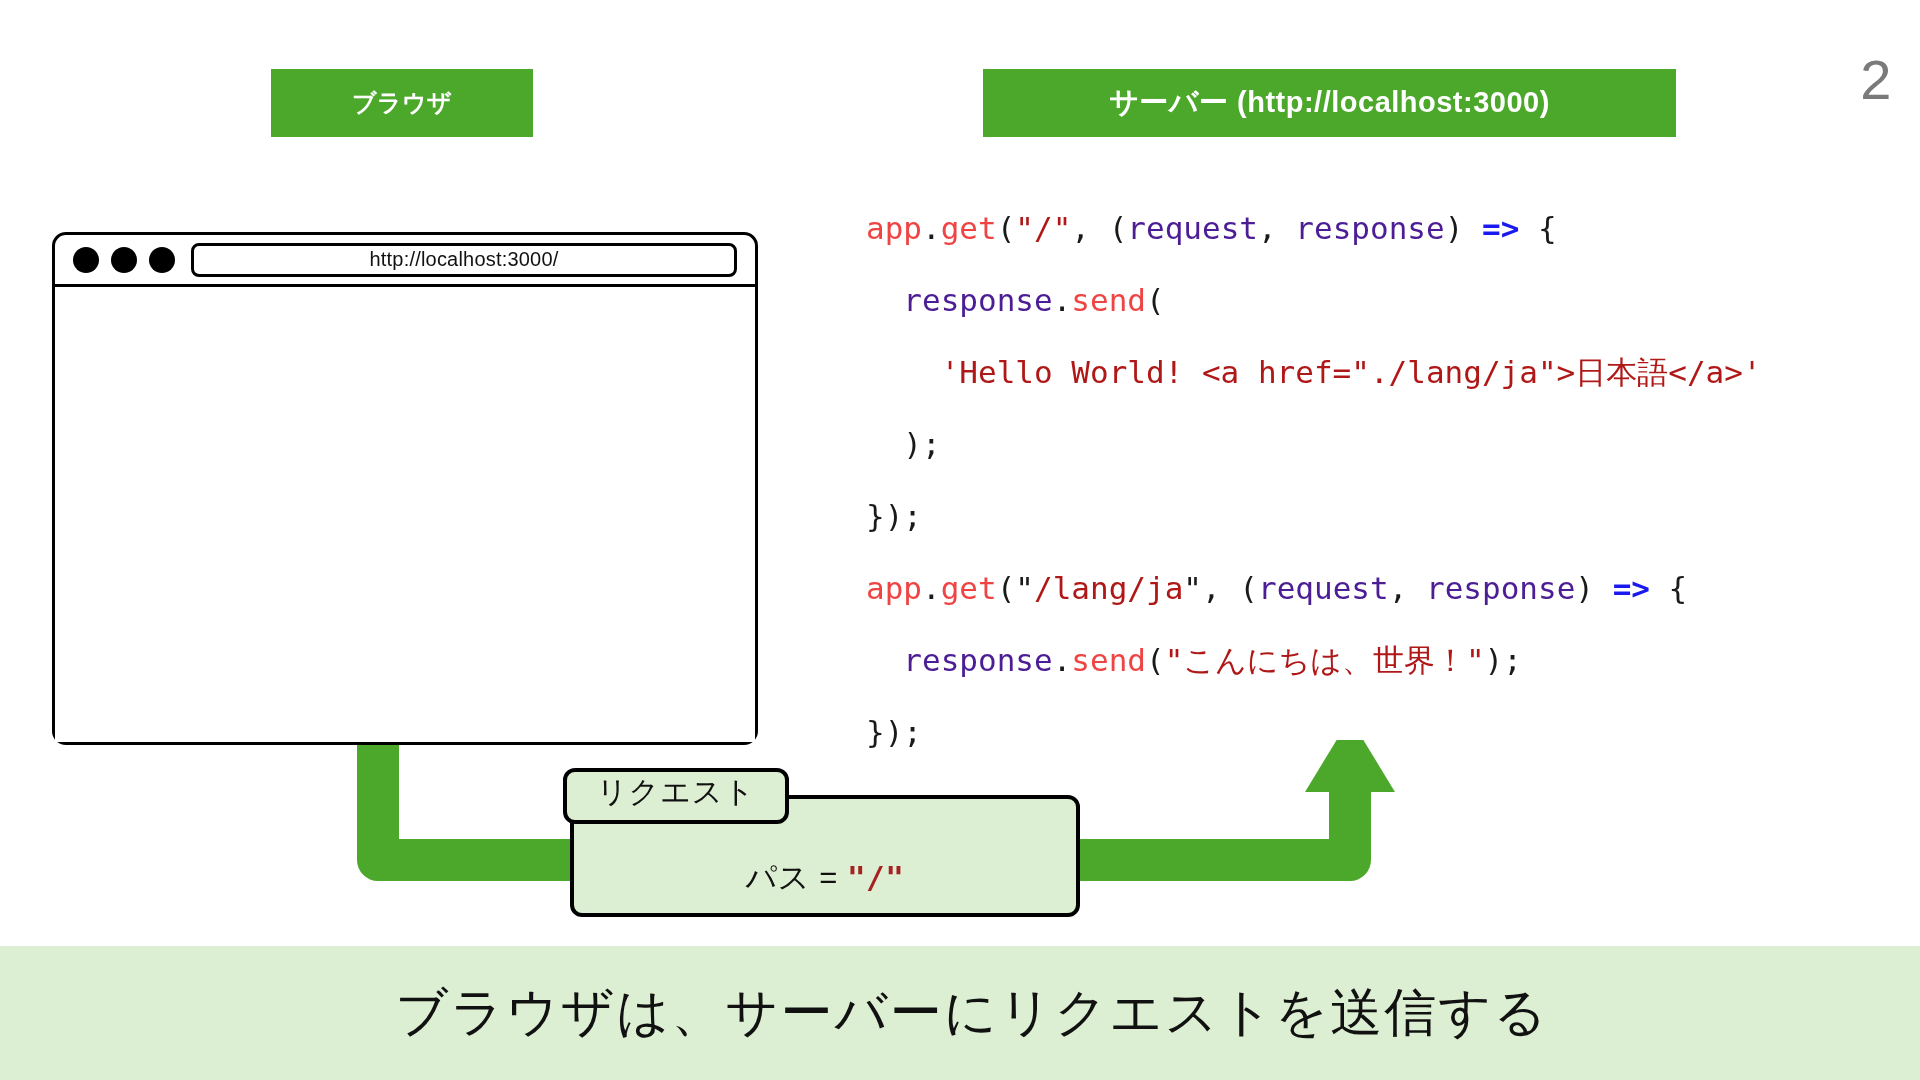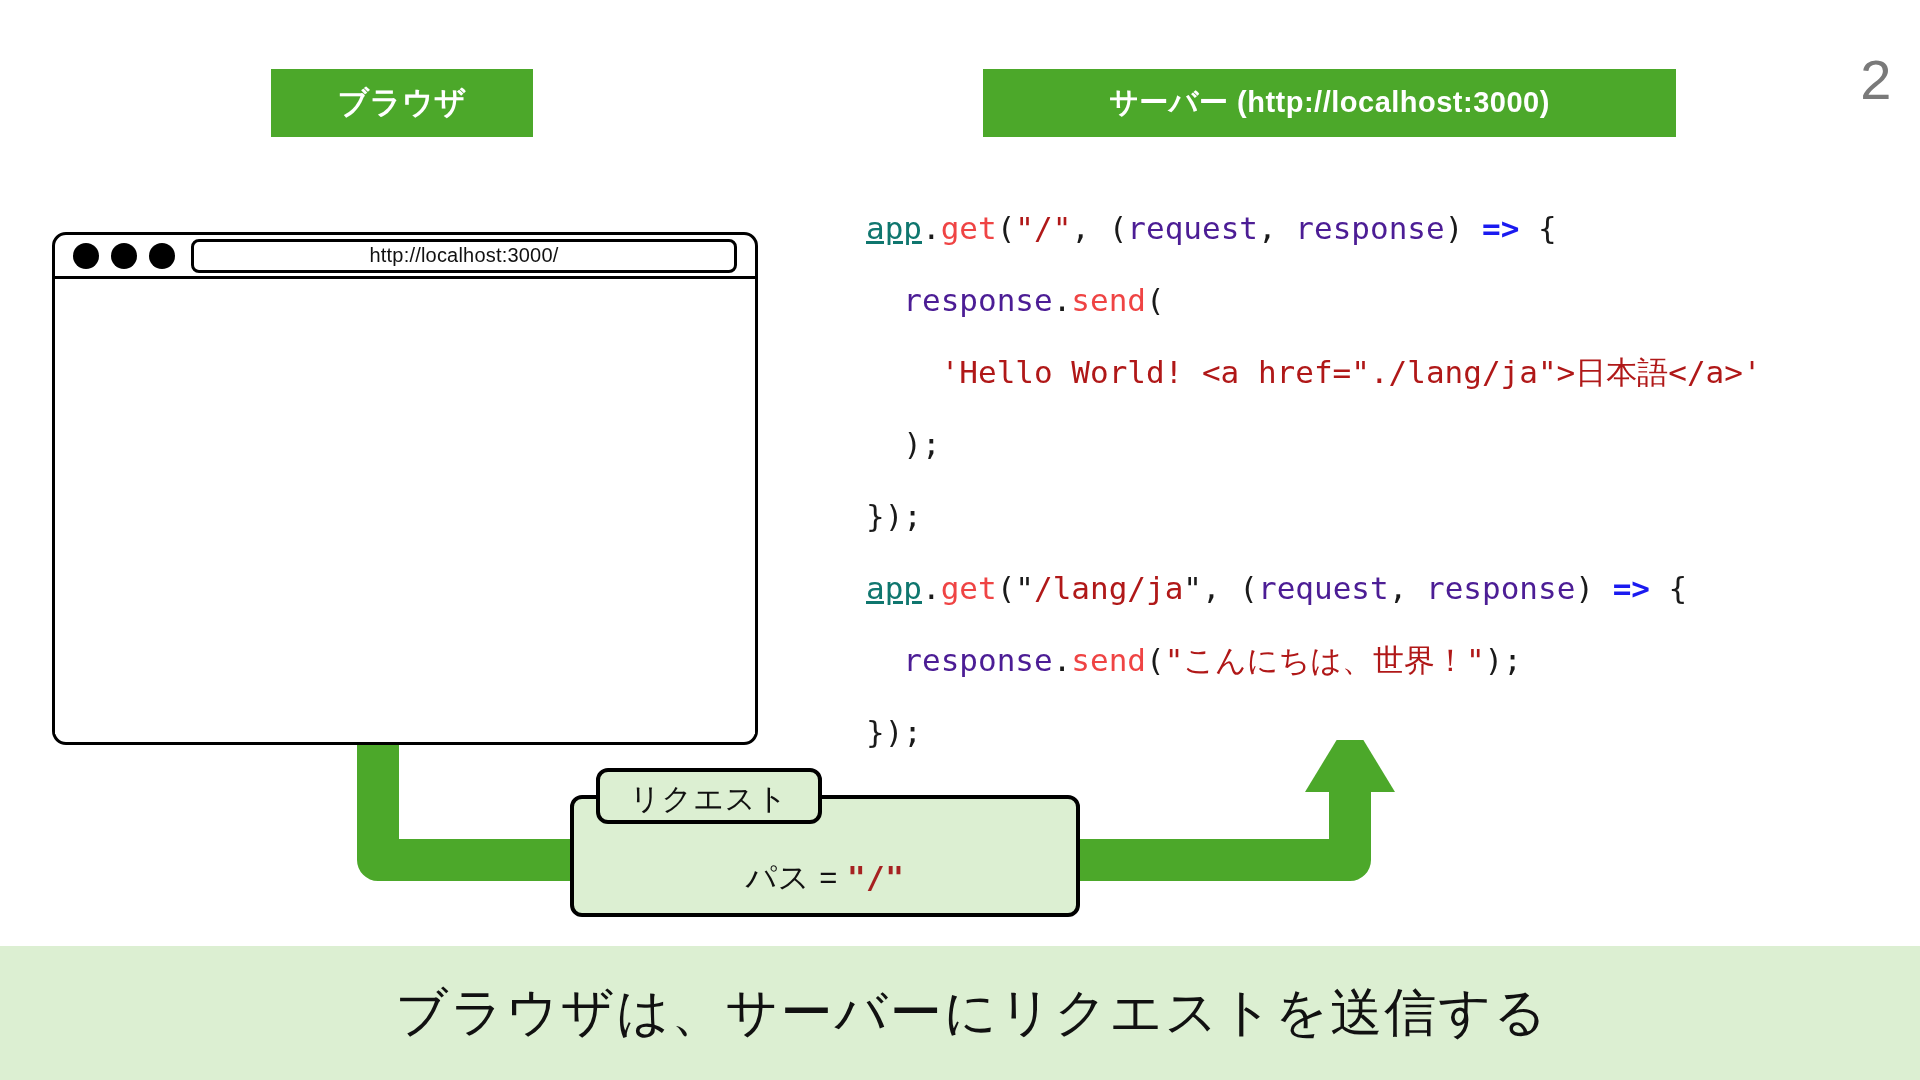--- a/index.html
+++ b/index.html
@@ -43,21 +43,21 @@
     display: flex;
     align-items: center;
     justify-content: center;
     letter-spacing: 0.5px;
   }
   .banner-browser {
     left: 271px;
     top: 69px;
     width: 262px;
     height: 68px;
-    font-size: 31px;
+    font-size: 24px;
   }
   .banner-server {
     left: 983px;
     top: 69px;
     width: 693px;
     height: 68px;
     font-size: 29px;
   }
 
   
@@ -67,21 +67,21 @@
     top: 232px;
     width: 706px;
     height: 513px;
     border: 3px solid #000000;
     border-radius: 14px;
     background: #ffffff;
     box-sizing: border-box;
   }
   .browser-chrome {
     position: relative;
-    height: 44px;
+    height: 52px;
     border-bottom: 3px solid #000000;
     display: flex;
     align-items: center;
     box-sizing: border-box;
   }
   .traffic-lights {
     display: flex;
     gap: 12px;
     margin-left: 18px;
   }
@@ -120,21 +120,21 @@
     left: 866px;
     top: 192px;
     width: 1020px;
     font-family: "DejaVu Sans Mono", "Liberation Mono", monospace;
     font-size: 31px;
     line-height: 72px;
     white-space: pre;
     color: #1a1a1a;
   }
   .code-line { white-space: pre; }
-  .tok-obj   { color: #0f766e; text-decoration: underline; }
+  .tok-obj   { color: #ef4444; }
   .tok-fn    { color: #ef4444; }
   .tok-str   { color: #B01818; }
   .tok-param { color: #4c1d95; }
   .tok-arrow { color: #1A1AF0; font-weight: bold; }
   .tok-punct { color: #1a1a1a; }
 
   
   .flow-arrow {
     position: absolute;
     left: 0;
@@ -164,30 +164,30 @@
     color: #111111;
     letter-spacing: 0.5px;
   }
   .request-body-text .path-val {
     color: #A62121;
     font-family: "DejaVu Sans Mono", "Liberation Mono", monospace;
     font-weight: bold;
   }
   .request-tab {
     position: absolute;
-    left: 596px;
+    left: 563px;
     top: 768px;
     min-width: 226px;
     height: 56px;
     background: #DCEFD2;
     border: 4px solid #000000;
     border-radius: 12px;
     box-sizing: border-box;
     display: flex;
-    align-items: flex-end;
+    align-items: flex-start;
     justify-content: center;
     z-index: 5;
   }
   .request-tab-text {
     font-size: 30px;
     color: #111111;
     letter-spacing: 1px;
   }
 
   

